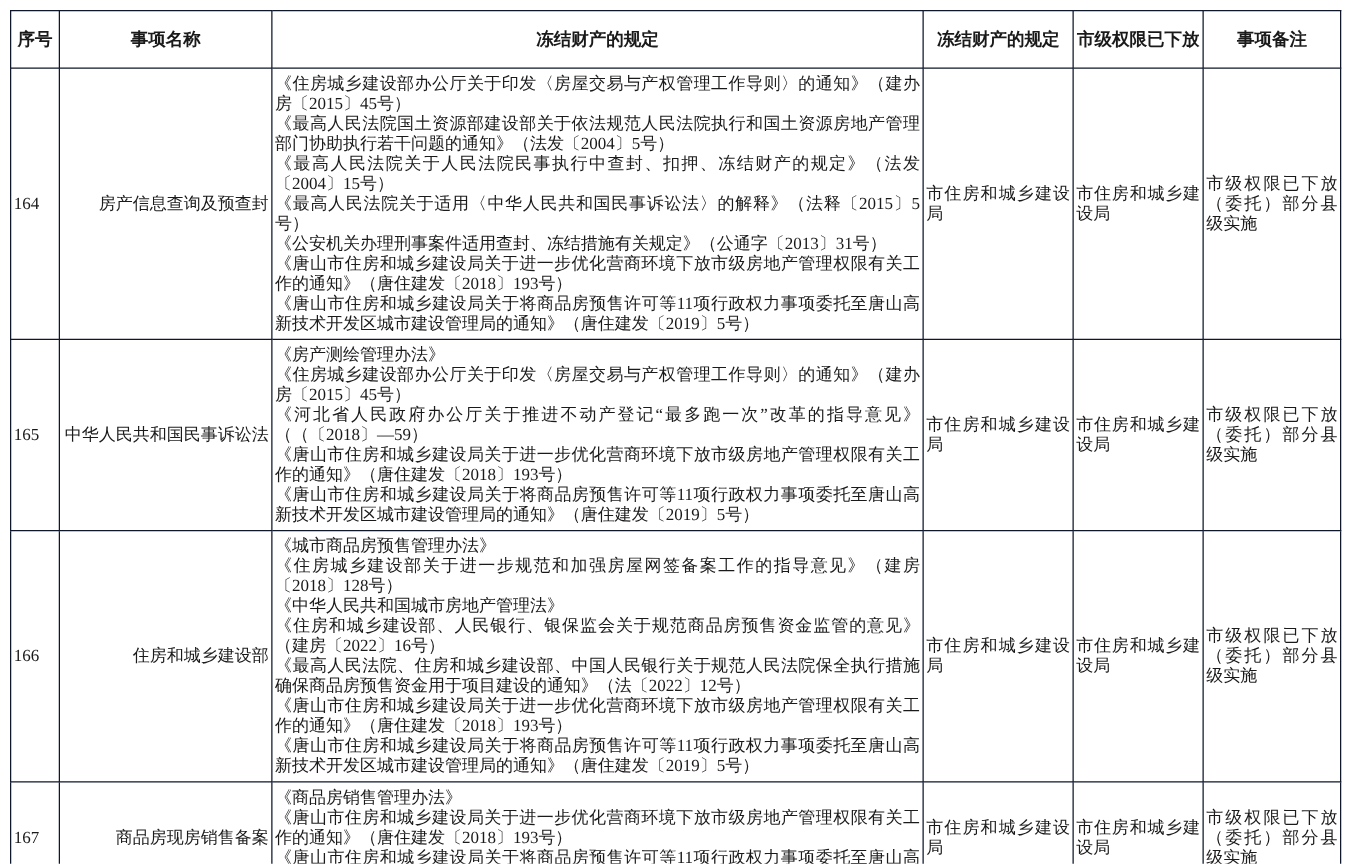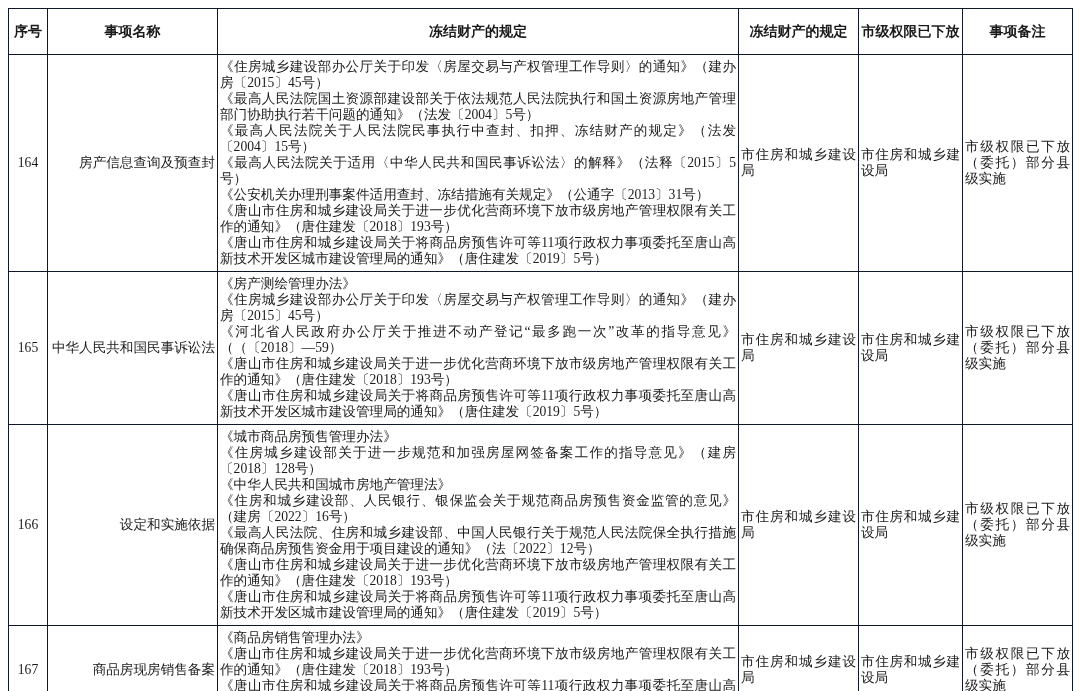--- a/index.html
+++ b/index.html
@@ -40,21 +40,21 @@
     height: 46px;
     padding: 2px;
     white-space: nowrap;
   }
   table.items td {
     font-size: 13.6px;
     line-height: 16px;
     vertical-align: middle;
     padding: 4px 2px;
   }
-  td.c-seq   { text-align: center; }
+  td.c-seq   { text-align: left; }
   td.c-name  { text-align: right; padding-left: 4px; }
   td.c-basis {
     text-align: justify;
     white-space: pre-line;
     padding: 1px 2px 1px 3px;
   }
   td.c-dept, td.c-agency, td.c-note {
     text-align: justify;
     padding: 1px 3px;
   }
@@ -108,21 +108,21 @@
 《住房城乡建设部办公厅关于印发〈房屋交易与产权管理工作导则〉的通知》（建办房〔2015〕45号）
 《河北省人民政府办公厅关于推进不动产登记“最多跑一次”改革的指导意见》（（〔2018〕—59）
 《唐山市住房和城乡建设局关于进一步优化营商环境下放市级房地产管理权限有关工作的通知》（唐住建发〔2018〕193号）
 《唐山市住房和城乡建设局关于将商品房预售许可等11项行政权力事项委托至唐山高新技术开发区城市建设管理局的通知》（唐住建发〔2019〕5号）</td>
         <td class="c-dept">市住房和城乡建设局</td>
         <td class="c-agency">市住房和城乡建设局</td>
         <td class="c-note">市级权限已下放（委托）部分县级实施</td>
       </tr>
       <tr class="r-166">
         <td class="c-seq">166</td>
-        <td class="c-name">设定和实施依据</td>
+        <td class="c-name">住房和城乡建设部</td>
         <td class="c-basis">《城市商品房预售管理办法》
 《住房城乡建设部关于进一步规范和加强房屋网签备案工作的指导意见》（建房〔2018〕128号）
 《中华人民共和国城市房地产管理法》
 《住房和城乡建设部、人民银行、银保监会关于规范商品房预售资金监管的意见》（建房〔2022〕16号）
 《最高人民法院、住房和城乡建设部、中国人民银行关于规范人民法院保全执行措施确保商品房预售资金用于项目建设的通知》（法〔2022〕12号）
 《唐山市住房和城乡建设局关于进一步优化营商环境下放市级房地产管理权限有关工作的通知》（唐住建发〔2018〕193号）
 《唐山市住房和城乡建设局关于将商品房预售许可等11项行政权力事项委托至唐山高新技术开发区城市建设管理局的通知》（唐住建发〔2019〕5号）</td>
         <td class="c-dept">市住房和城乡建设局</td>
         <td class="c-agency">市住房和城乡建设局</td>
         <td class="c-note">市级权限已下放（委托）部分县级实施</td>

